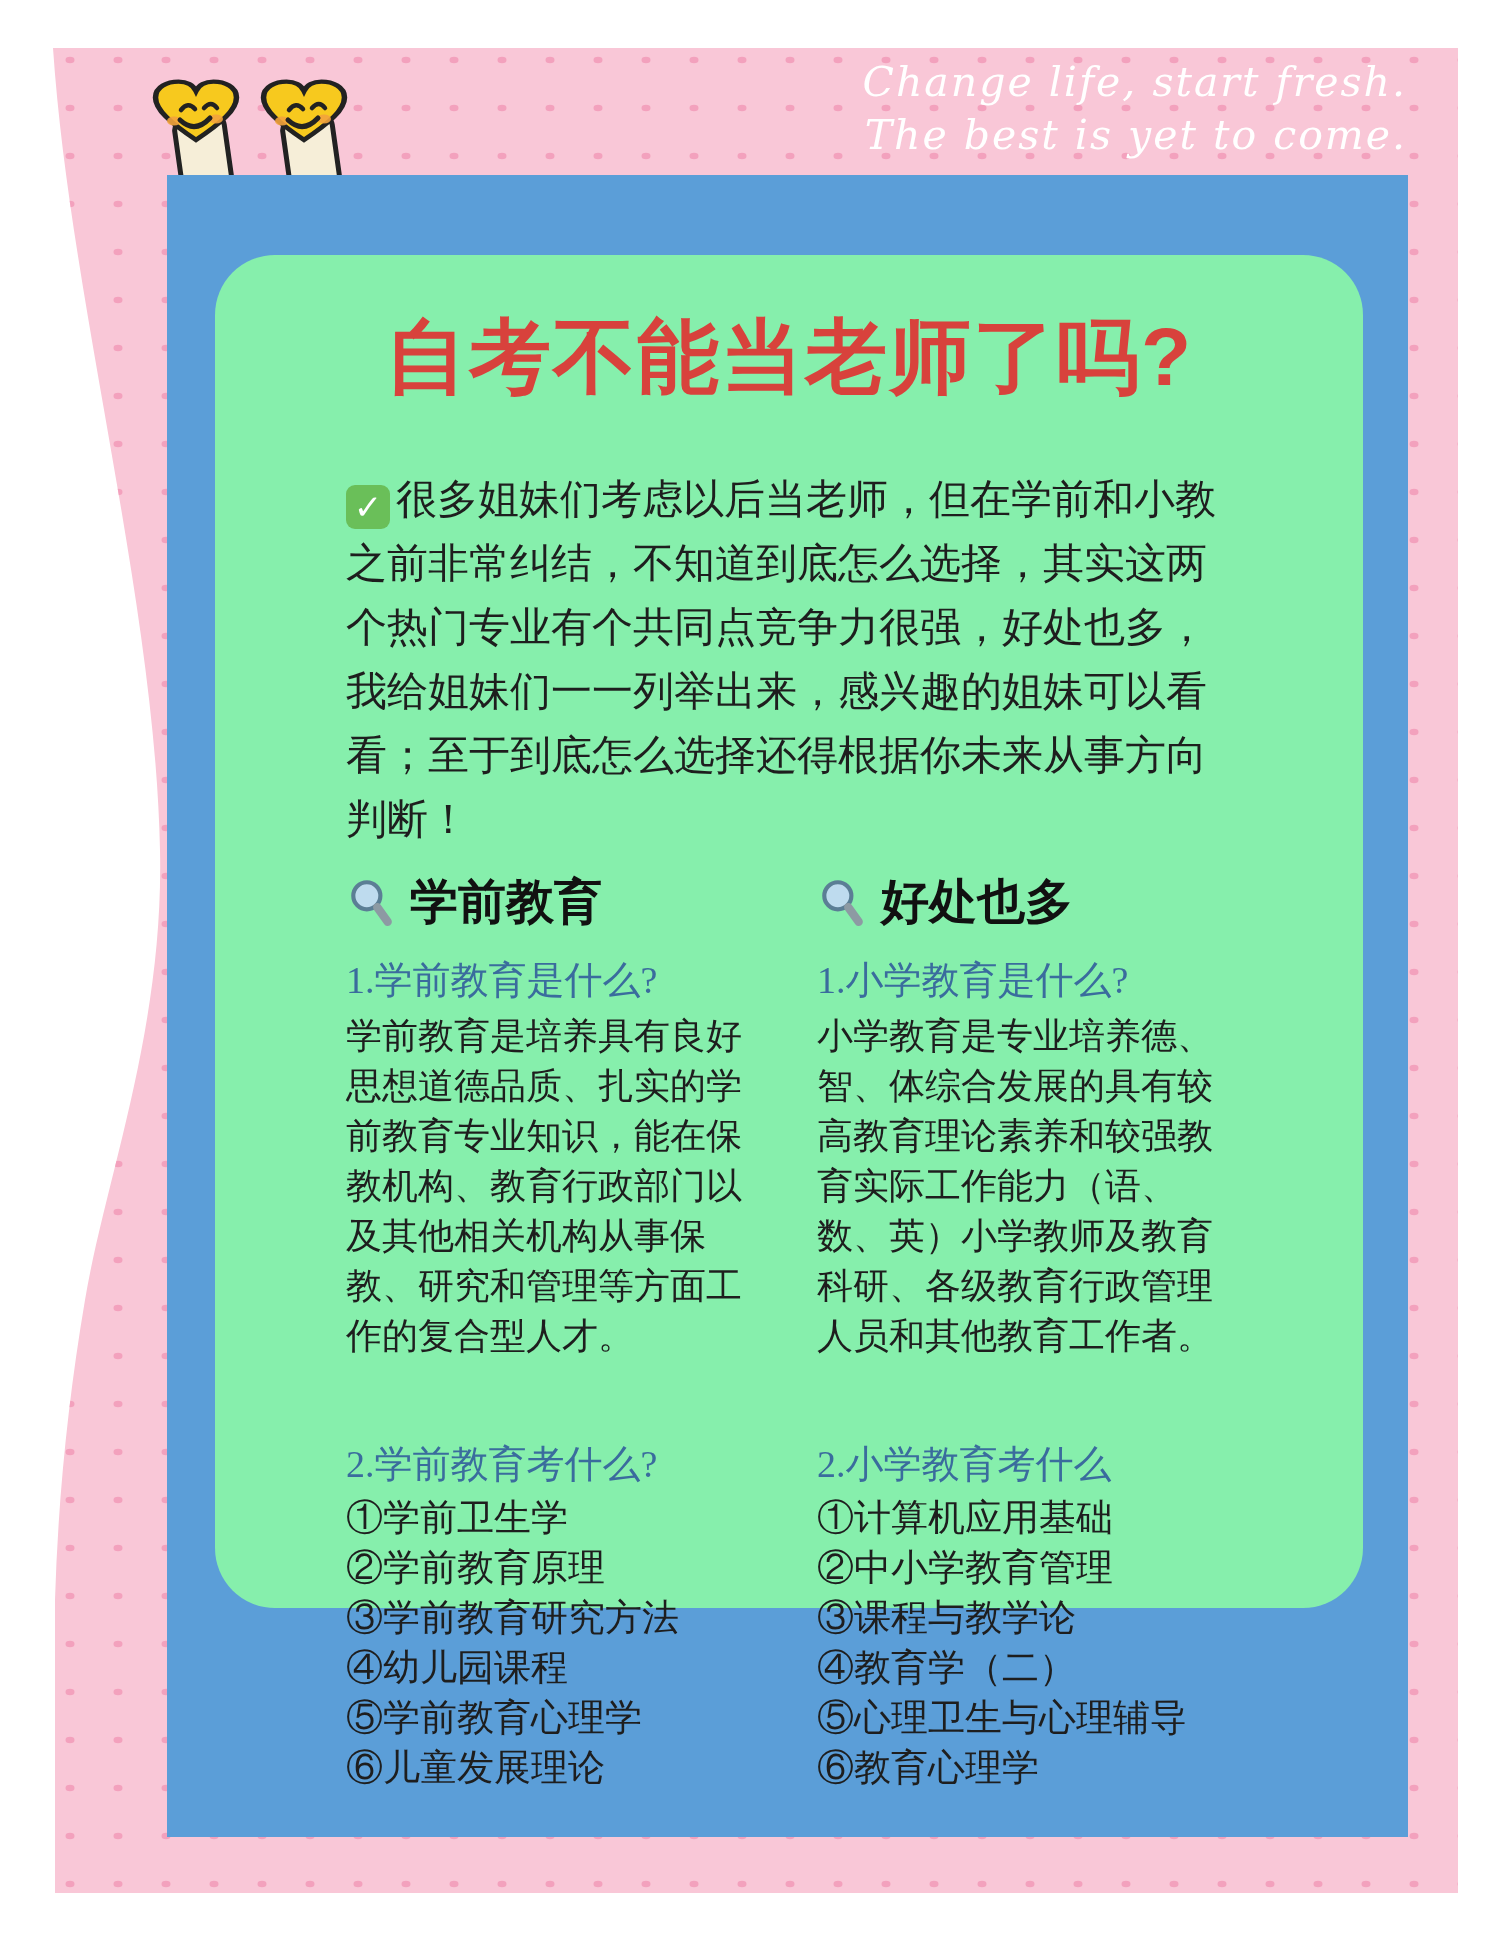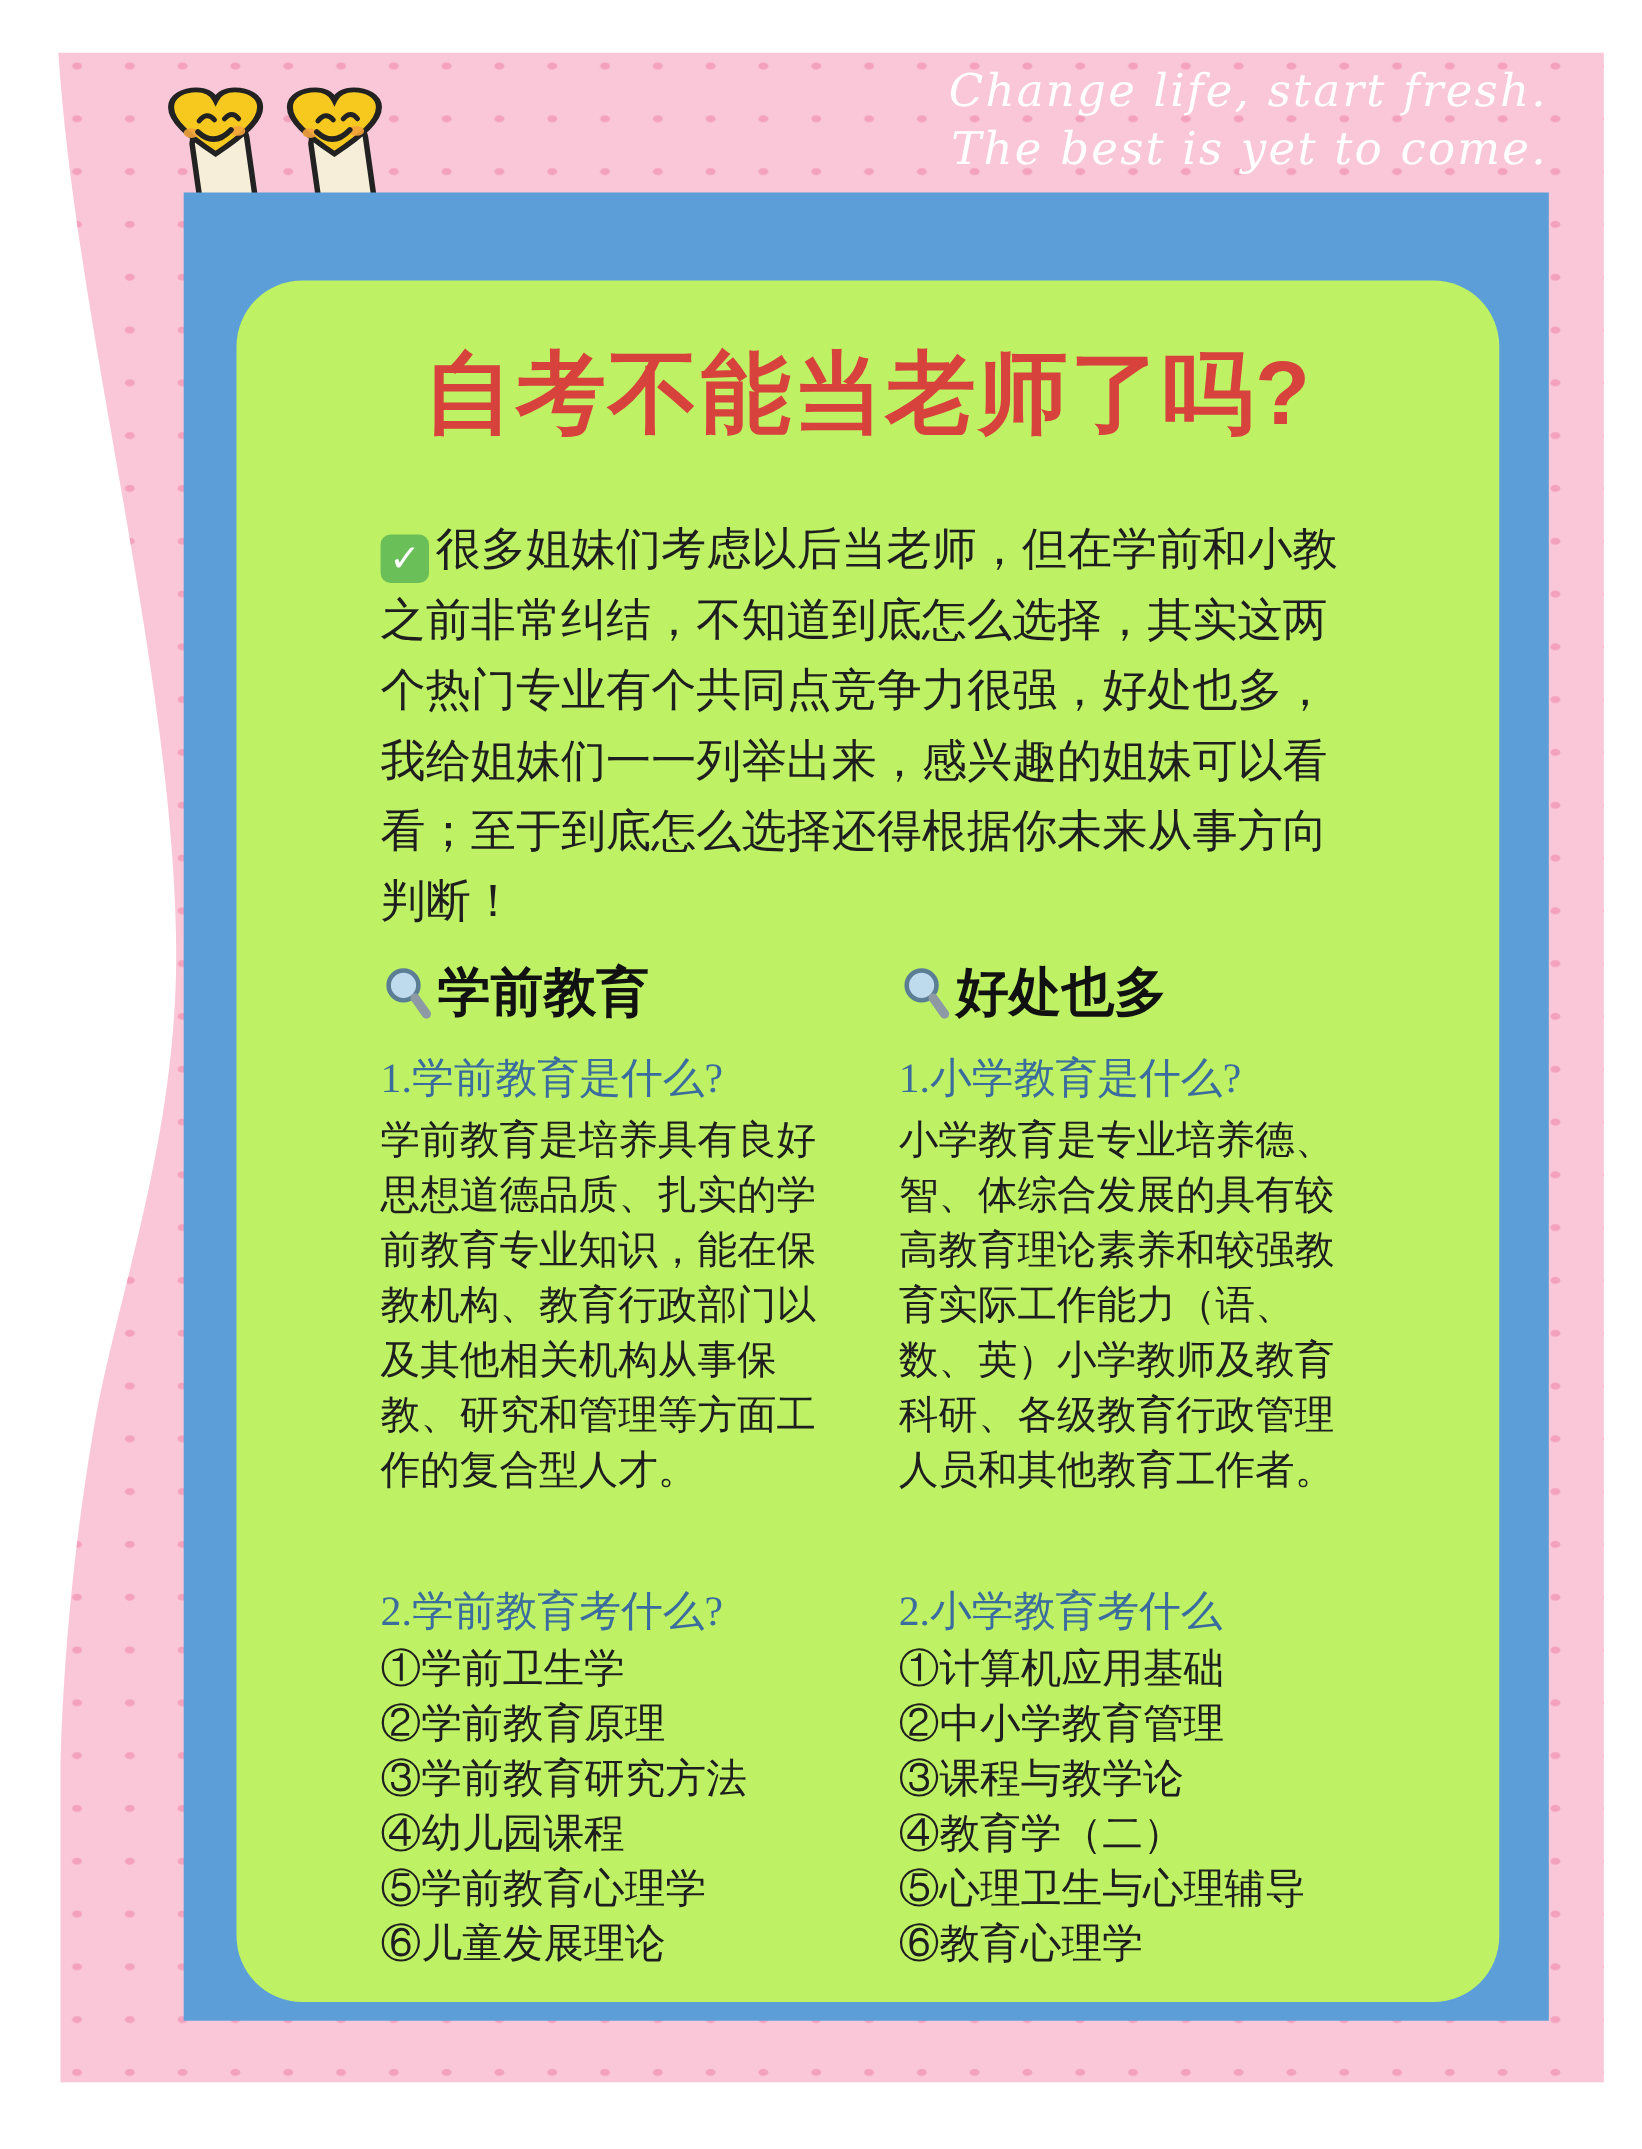--- a/index.html
+++ b/index.html
@@ -20,22 +20,22 @@
     position:absolute;right:96px;top:56px;z-index:2;
     text-align:right;color:#ffffff;
     font-family:"DejaVu Serif",serif;font-style:italic;
     font-size:41px;line-height:53px;letter-spacing:2px;
   }
   .blue-card{
     position:absolute;left:157px;top:175px;width:1241px;height:1662px;
     background:#5b9ed8;z-index:2;
   }
   .card{
-    position:absolute;left:205px;top:255px;width:1148px;height:1565px;
-    background:#bef264;border-radius:60px;z-index:3;
+    position:absolute;left:205px;top:255px;width:1148px;height:1353px;
+    background:#86efac;border-radius:60px;z-index:3;
   }
   .title{
     position:absolute;left:0;top:48px;width:1148px;
     text-align:center;
     font-family:"Liberation Sans","DejaVu Sans",sans-serif;
     font-weight:800;font-size:82px;letter-spacing:2px;
     color:#d8423c;
   }
   .intro{
     position:absolute;left:131px;top:212px;width:920px;
@@ -46,21 +46,21 @@
     display:inline-block;width:44px;height:44px;border-radius:9px;
     background:#6abf59;color:#ffffff;text-align:center;
     font-size:34px;line-height:44px;font-weight:bold;
     vertical-align:-6px;margin-right:6px;
     font-family:"DejaVu Sans",sans-serif;
   }
   .col{position:absolute;width:460px;color:#1e1e1e;}
   .col-left{left:131px;top:618px;}
   .col-right{left:602px;top:618px;}
   .col-header{
-    display:flex;align-items:center;gap:0;
+    display:flex;align-items:center;gap:12px;
     font-size:48px;font-weight:bold;color:#111111;
     height:58px;
   }
   .mag{width:50px;height:50px;flex:0 0 auto;margin-right:2px;}
   .q-heading{
     font-size:38px;color:#3a6c9d;margin-top:24px;height:50px;white-space:nowrap;
   }
   .q-body{margin-top:6px;font-size:36px;line-height:50px;}
   .q-body div{white-space:nowrap;}
   .q2-heading{margin-top:328px;}

